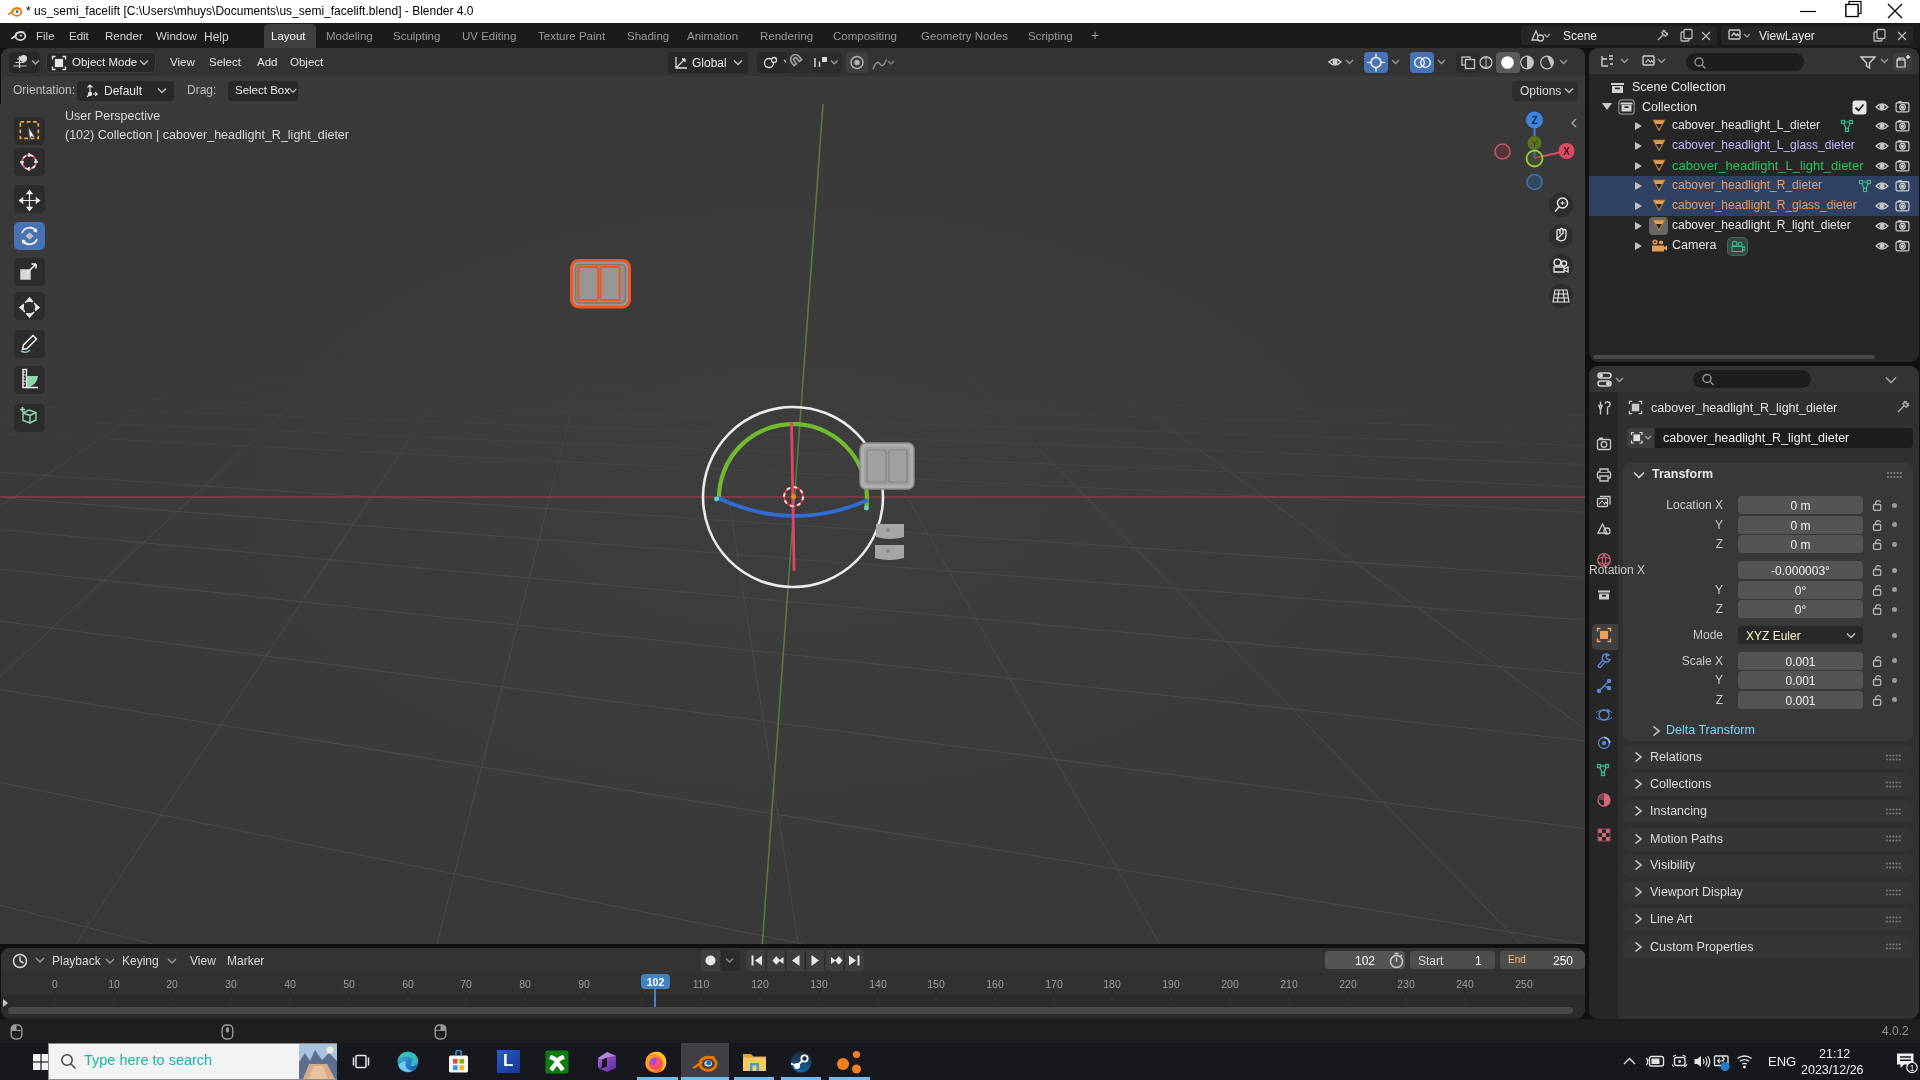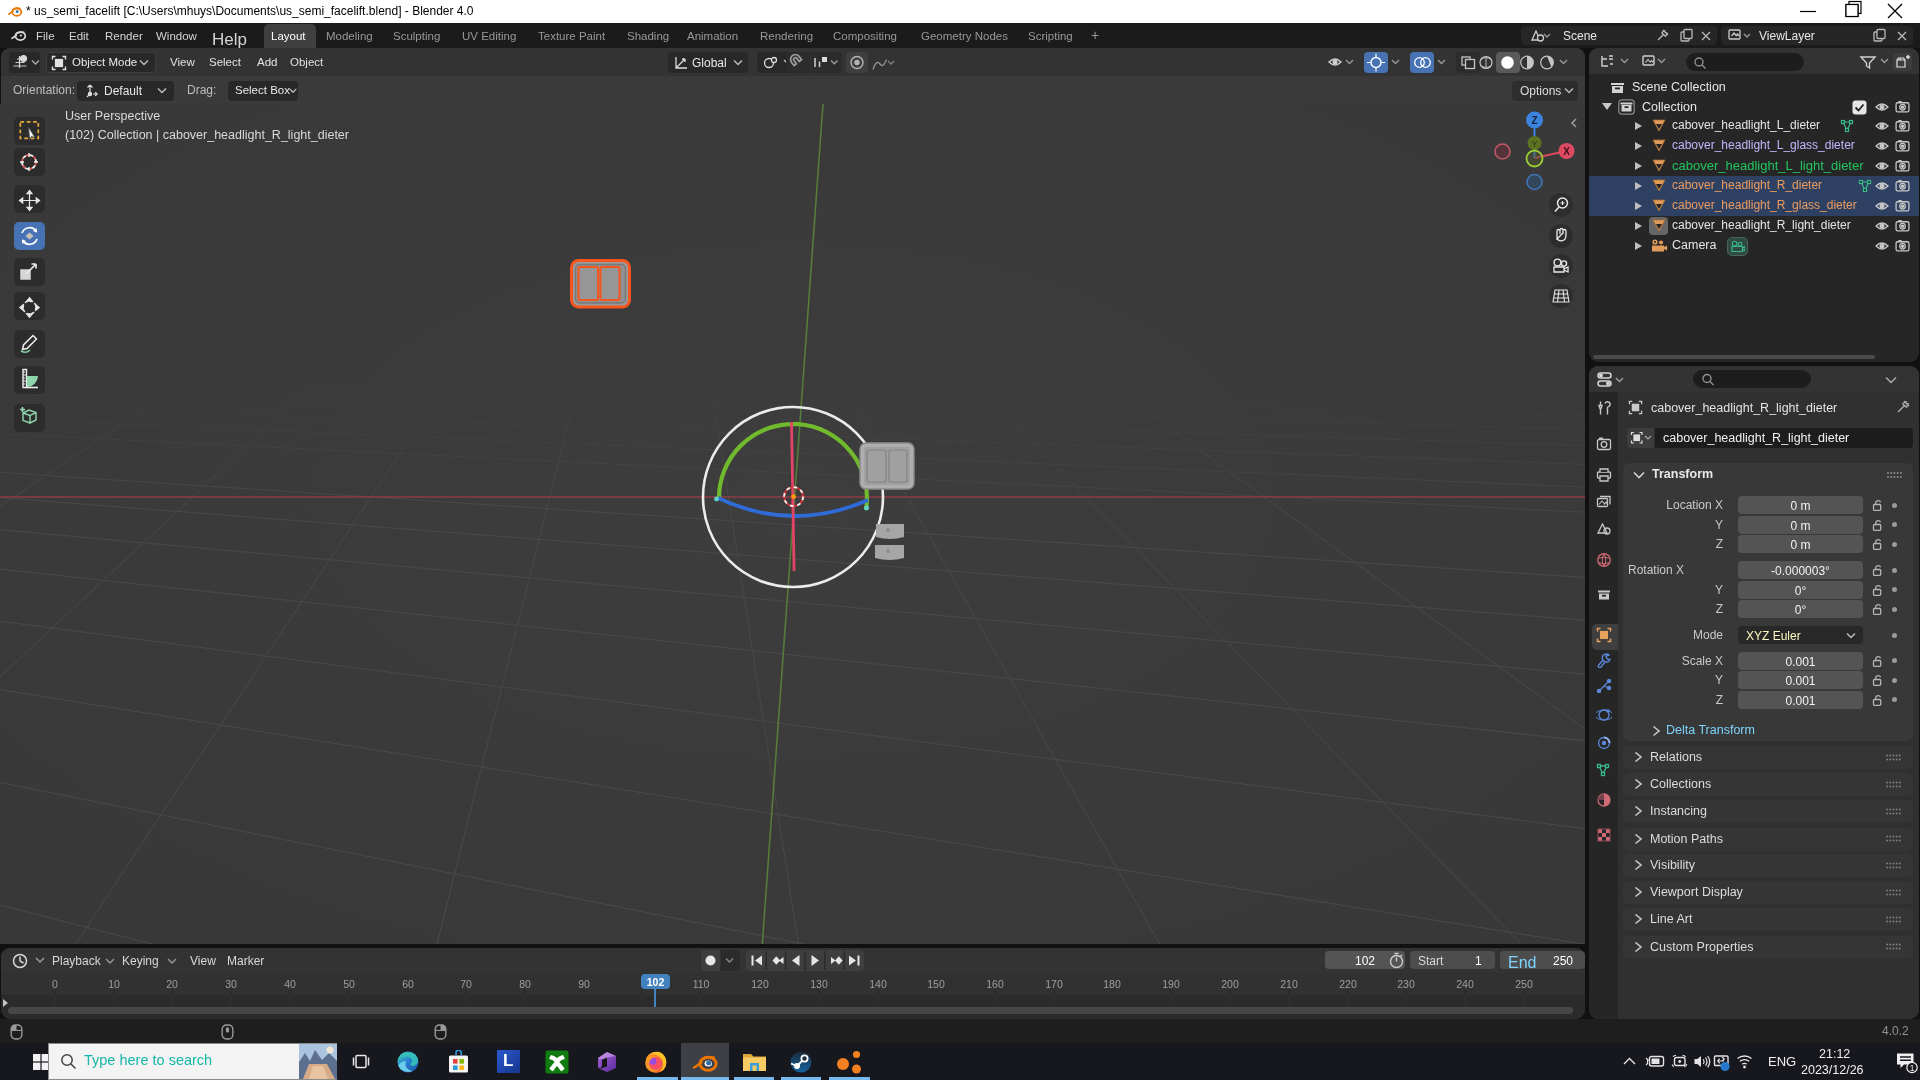--- a/index.html
+++ b/index.html
@@ -33,21 +33,21 @@
 <ellipse cx="39" cy="29" rx="18.5" ry="15" fill="none" stroke="#d9d9d9" stroke-width="6.5"></ellipse>
 <path d="M25.5 24.5 L5 39" stroke="#d9d9d9" stroke-width="5" fill="none"></path>
 <path d="M24 19.5 L39 13.8 L52 14.8" stroke="#d9d9d9" stroke-width="6" fill="none" stroke-linecap="round"></path>
 <ellipse cx="39.5" cy="28.5" rx="8" ry="6.5" fill="#1b1b1b"></ellipse>
 <ellipse cx="41" cy="27" rx="4.5" ry="3.6" fill="#d9d9d9"></ellipse>
 </svg>
 <div class="abs tx" style="left:36px;top:30px;font-size:11.5px;color:#d4d4d4">File</div>
 <div class="abs tx" style="left:69px;top:30px;font-size:11.5px;color:#d4d4d4">Edit</div>
 <div class="abs tx" style="left:105px;top:30px;font-size:11.5px;color:#d4d4d4">Render</div>
 <div class="abs tx" style="left:156px;top:30px;font-size:11.5px;color:#d4d4d4">Window</div>
-<div class="abs tx" style="left:212px;top:30px;font-size:17px;color:#d4d4d4">Help</div>
+<div class="abs tx" style="left:204px;top:30px;font-size:12px;color:#d4d4d4">Help</div>
 <div class="abs" style="left:264px;top:24px;width:52px;height:24px;background:#3f3f3f;border-radius:5px 5px 0 0"></div>
 <div class="abs tx" style="left:271px;top:30px;font-size:11.5px;color:#ffffff">Layout</div>
 <div class="abs tx" style="left:326px;top:30px;font-size:11.5px;color:#989898">Modeling</div>
 <div class="abs tx" style="left:393px;top:30px;font-size:11.5px;color:#989898">Sculpting</div>
 <div class="abs tx" style="left:462px;top:30px;font-size:11.5px;color:#989898">UV Editing</div>
 <div class="abs tx" style="left:538px;top:30px;font-size:11.5px;color:#989898">Texture Paint</div>
 <div class="abs tx" style="left:627px;top:30px;font-size:11.5px;color:#989898">Shading</div>
 <div class="abs tx" style="left:687px;top:30px;font-size:11.5px;color:#989898">Animation</div>
 <div class="abs tx" style="left:760px;top:30px;font-size:11.5px;color:#989898">Rendering</div>
 <div class="abs tx" style="left:833px;top:30px;font-size:11.5px;color:#989898">Compositing</div>
@@ -450,21 +450,21 @@
 <div class="abs" style="left:1325px;top:951px;width:80px;height:18px;background:#545454;border-radius:4px"></div>
 <div class="abs tx" style="left:1325px;top:954px;width:80px;text-align:center;font-size:12px;color:#fff">102</div>
 <svg class="abs" style="left:1388px;top:952px" width="17" height="17" viewBox="0 0 17 17">
 <circle cx="8.5" cy="9.5" r="6" fill="none" stroke="#cfcfcf" stroke-width="1.4"></circle>
 <path d="M8.5 9.5 v-4 M6.5 1.5 h4 M12.5 4.5 l1.5 -1.5" stroke="#cfcfcf" stroke-width="1.4" fill="none"></path>
 </svg>
 <div class="abs" style="left:1410px;top:951px;width:85px;height:18px;background:#4d4d4d;border-radius:4px"></div>
 <div class="abs tx" style="left:1418px;top:954px;font-size:12px;color:#d8d8d8">Start</div>
 <div class="abs tx" style="left:1475px;top:954px;font-size:12px;color:#fff">1</div>
 <div class="abs" style="left:1500px;top:951px;width:85px;height:18px;background:#4d4d4d;border-radius:4px"></div>
-<div class="abs tx" style="left:1508px;top:954px;font-size:16px;color:#7dd3fc">End</div>
+<div class="abs tx" style="left:1508px;top:954px;font-size:10px;color:#fdba74">End</div>
 <div class="abs tx" style="left:1553px;top:954px;font-size:12px;color:#fff">250</div>
 <div class="abs" style="left:1px;top:973px;width:1584px;height:22px;background:#313131"></div>
 <div class="abs" style="left:1px;top:995px;width:1584px;height:17px;background:#2b2b2b"></div>
 <svg class="abs" style="left:0;top:973px" width="1585" height="39" viewBox="0 973 1585 39">
 <text x="55" y="988" font-size="10.5" fill="#9f9f9f" text-anchor="middle" font-family="Liberation Sans,sans-serif">0</text>
       <line x1="55" y1="990" x2="55" y2="995" stroke="#262626" stroke-width="1"></line>
       <line x1="55" y1="995" x2="55" y2="1012" stroke="#303030" stroke-width="1"></line>
       <text x="114" y="988" font-size="10.5" fill="#9f9f9f" text-anchor="middle" font-family="Liberation Sans,sans-serif">10</text>
       <line x1="114" y1="990" x2="114" y2="995" stroke="#262626" stroke-width="1"></line>
       <line x1="114" y1="995" x2="114" y2="1012" stroke="#303030" stroke-width="1"></line>
@@ -975,21 +975,21 @@
 <div class="abs tx" style="left:1589px;top:537.2px;width:134px;text-align:right;font-size:12px;color:#c9c9c9">Z</div>
 <div class="abs" style="left:1738px;top:535.2px;width:125px;height:18px;background:#545454;border-radius:4px"></div>
 <div class="abs tx" style="left:1738px;top:538.2px;width:125px;text-align:center;font-size:12px;color:#f2f2f2">0 m</div>
 <svg class="abs" style="left:1872px;top:537.2px" width="13" height="14" viewBox="0 0 13 14">
       <g stroke="#b5b5b5" stroke-width="1.3" fill="none">
         <rect x="1.5" y="6.5" width="7.2" height="5.8" rx="1.1"></rect>
         <path d="M3.6 6.5 V5.2 a2.6 2.6 0 0 1 5 -1"></path>
       </g>
     </svg>
 <div class="abs" style="left:1892px;top:541.7px;width:5px;height:5px;background:#9a9a9a;border-radius:50%"></div>
-<div class="abs tx" style="left:1589px;top:563px;width:134px;text-align:center;font-size:12px;color:#c9c9c9">Rotation X</div>
+<div class="abs tx" style="left:1589px;top:563px;width:134px;text-align:left;font-size:12px;color:#c9c9c9">Rotation X</div>
 <div class="abs" style="left:1738px;top:561px;width:125px;height:18px;background:#545454;border-radius:4px"></div>
 <div class="abs tx" style="left:1738px;top:564px;width:125px;text-align:center;font-size:12px;color:#f2f2f2">-0.000003°</div>
 <svg class="abs" style="left:1872px;top:563px" width="13" height="14" viewBox="0 0 13 14">
       <g stroke="#b5b5b5" stroke-width="1.3" fill="none">
         <rect x="1.5" y="6.5" width="7.2" height="5.8" rx="1.1"></rect>
         <path d="M3.6 6.5 V5.2 a2.6 2.6 0 0 1 5 -1"></path>
       </g>
     </svg>
 <div class="abs" style="left:1892px;top:567.5px;width:5px;height:5px;background:#9a9a9a;border-radius:50%"></div>
 <div class="abs tx" style="left:1589px;top:582.6px;width:134px;text-align:right;font-size:12px;color:#c9c9c9">Y</div>

